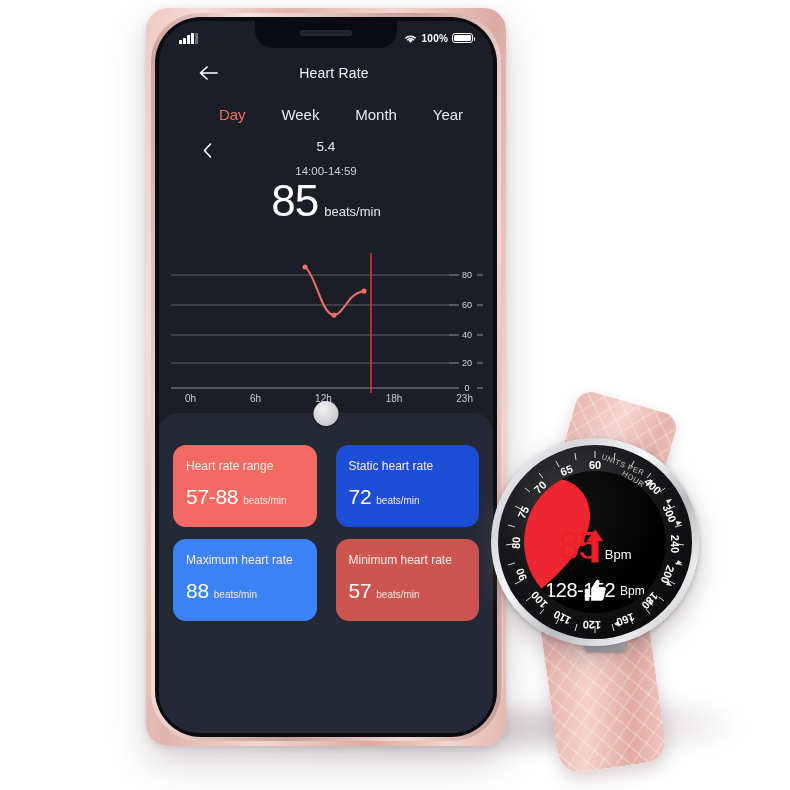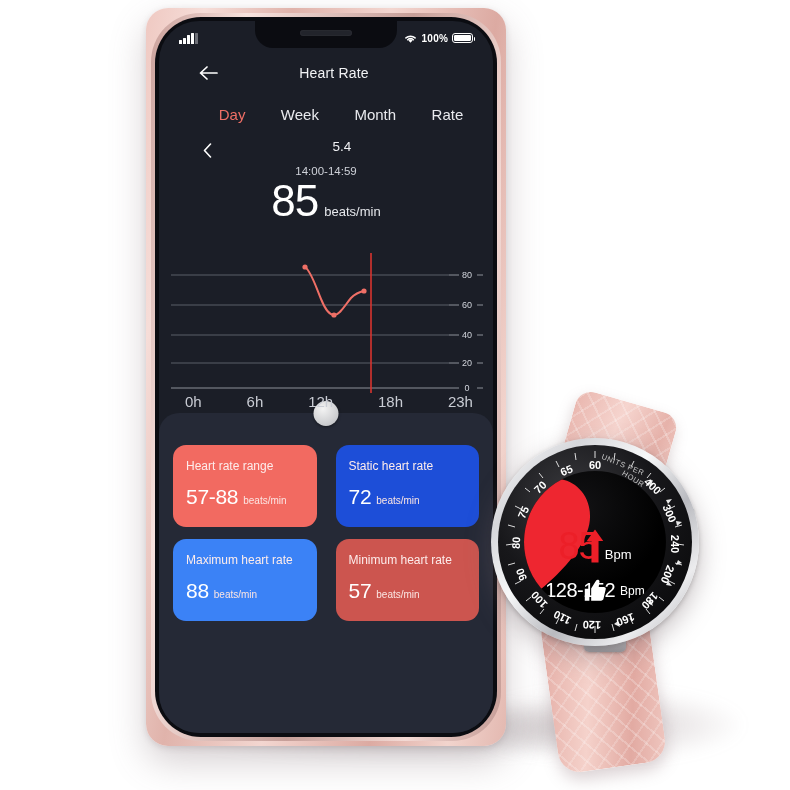--- a/index.html
+++ b/index.html
@@ -101,42 +101,42 @@
   }
   .tab{font-size:15px;color:#e9eaee;cursor:pointer;padding:2px 6px;}
   .tab.active{color:#ef6f66;margin-left:30px;}
 
   
   .daterow{position:absolute;top:118px;left:0;right:0;height:24px;z-index:8;}
   .chev-left{
     position:absolute;left:38px;top:1px;width:20px;height:20px;
     display:flex;align-items:center;justify-content:center;cursor:pointer;
   }
-  .date-label{width:100%;text-align:center;color:#f0f1f4;font-size:13.5px;padding-left:16px;}
+  .date-label{width:100%;text-align:center;color:#f0f1f4;font-size:13.5px;}
   .timerange{
     position:absolute;top:144px;left:0;right:0;text-align:center;
     color:#cfd2d9;font-size:11.5px;z-index:8;
   }
   .bigval{
     position:absolute;top:158px;left:0;right:0;text-align:center;z-index:8;
     display:flex;align-items:baseline;justify-content:center;gap:6px;
   }
   .bigval .num{font-size:44px;color:#ffffff;line-height:1;letter-spacing:-1px;}
   .bigval .unit{font-size:13px;color:#e6e8ec;}
 
   
   .chartwrap{
     position:absolute;top:232px;left:0;right:0;height:140px;z-index:5;
   }
   .chartwrap svg{display:block;width:100%;height:100%;}
   .xaxis{
     position:absolute;top:372px;left:26px;right:20px;height:16px;
     display:flex;justify-content:space-between;z-index:6;
   }
-  .xaxis span{font-size:15px;color:#c9ccd4;}
+  .xaxis span{font-size:10px;color:#c9ccd4;}
 
   
   .panel{
     position:absolute;left:0;right:0;top:392px;bottom:0;
     background:#252936;border-top-left-radius:20px;border-top-right-radius:20px;
   }
   .scrubber{
     position:absolute;left:50%;transform:translateX(-50%);top:-12px;
     width:25px;height:25px;border-radius:50%;
     background:radial-gradient(circle at 38% 32%, #f3f3f3, #c9cacd 72%, #b2b3b7);
@@ -270,21 +270,21 @@
             <path d="M8 2 L1.5 8 L8 14 M1.5 8 H18" stroke="#fff" stroke-width="1.7" fill="none" stroke-linecap="round" stroke-linejoin="round"></path>
           </svg>
         </div>
         <div class="nav-title">Heart Rate</div>
       </div>
 
       <div class="tabs">
         <div class="tab active">Day</div>
         <div class="tab">Week</div>
         <div class="tab">Month</div>
-        <div class="tab">Rate</div>
+        <div class="tab">Year</div>
       </div>
 
       <div class="daterow">
         <div class="chev-left">
           <svg width="9" height="15" viewBox="0 0 9 15">
             <path d="M7.5 1 L1.5 7.5 L7.5 14" stroke="#fff" stroke-width="1.6" fill="none" stroke-linecap="round" stroke-linejoin="round"></path>
           </svg>
         </div>
         <div class="date-label">5.4</div>
       </div>

